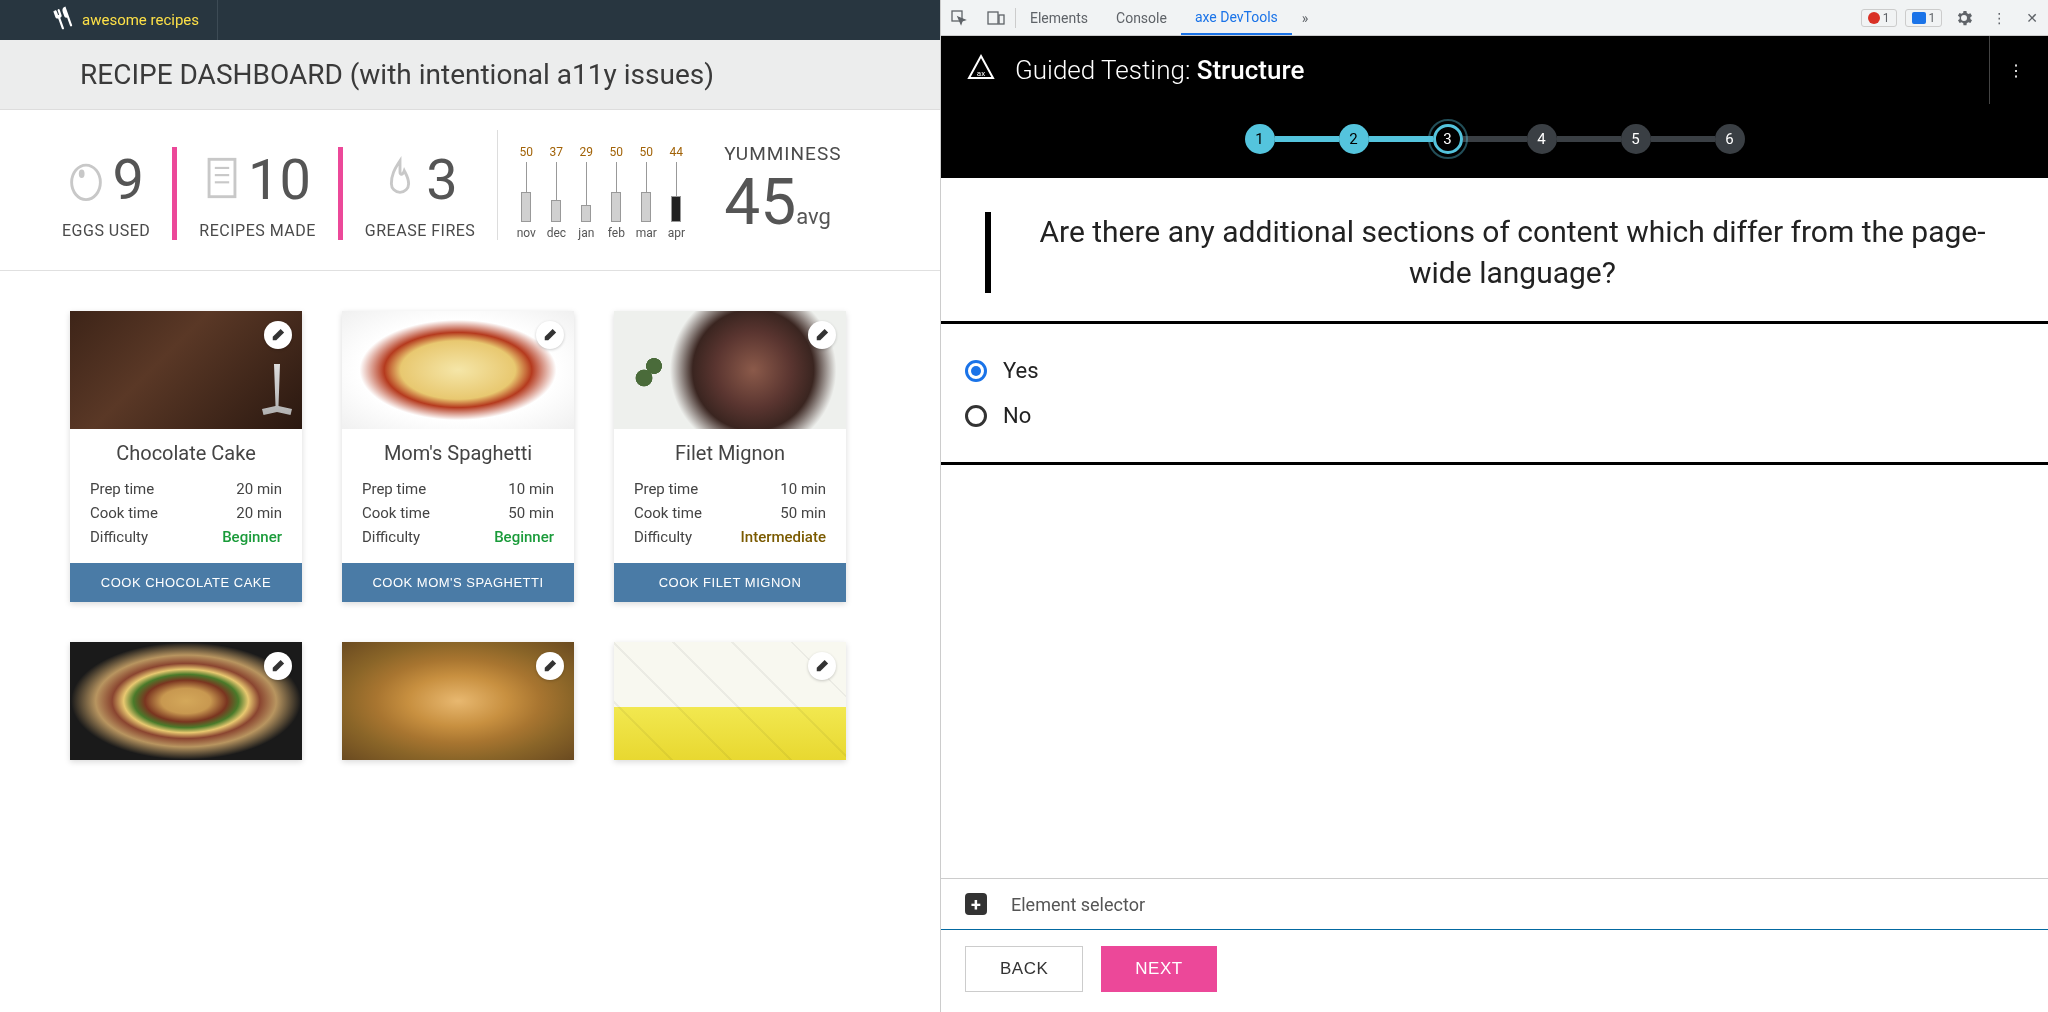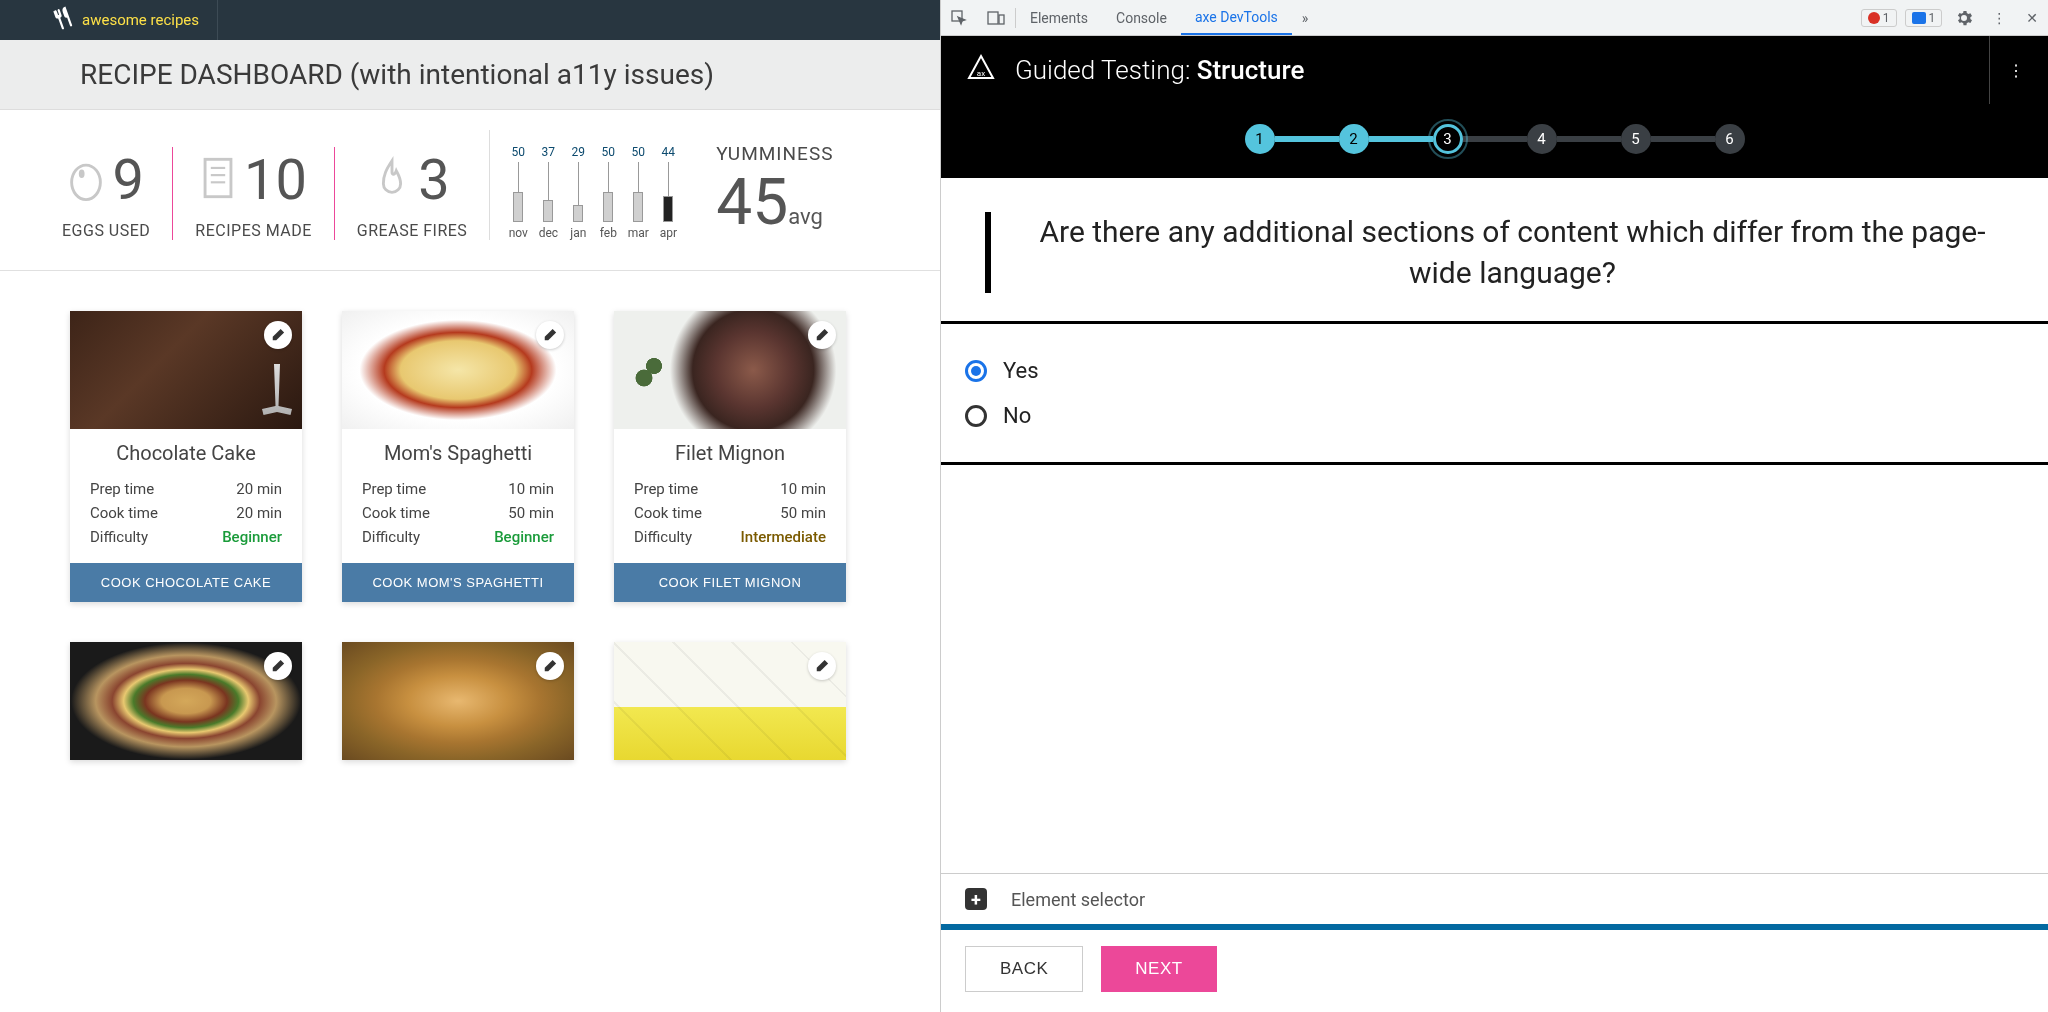--- a/index.html
+++ b/index.html
@@ -12,30 +12,30 @@
 .app-header .crossed-icons { font-size: 22px; position: relative; width: 28px; height: 28px; display: inline-block; }
 .app-title { font-size: 15px; margin-left: 4px; color: #fde047; }
 .app-header .sep { width: 1px; height: 40px; background: #3d4b55; margin-left: 18px; }
 
 .page-title-bar { background: #eceded; padding: 18px 40px; border-bottom: 1px solid #ddd; }
 .page-title-bar h1 { font-size: 28px; font-weight: 400; color: #3a3a3a; margin-left: 40px; }
 
 
 .stats-row { display: flex; padding: 20px 40px 30px; border-bottom: 1px solid #e0e0e0; align-items: flex-end; }
 .stat-block { display: flex; flex-direction: column; align-items: center; padding: 0 22px; }
-.stat-block.sep { border-left: 1px solid #ec4899; }
+.stat-block.sep { border-left: 5px solid #ec4899; }
 .stat-top { display: flex; align-items: center; gap: 8px; }
 .stat-icon { color: #c8c8c8; }
 .stat-icon svg { width: 36px; height: 46px; }
 .stat-num { font-size: 56px; color: #555; font-weight: 400; }
 .stat-label { font-size: 16px; color: #4a4a4a; letter-spacing: 0.5px; margin-top: 8px; }
 
 .mini-chart { display: flex; align-items: flex-end; gap: 10px; padding: 0 18px; border-left: 1px solid #ddd; height: 110px; }
 .bar-col { display: flex; flex-direction: column; align-items: center; width: 20px; }
-.bar-val { font-size: 12px; color: #0c4a6e; margin-bottom: 3px; }
+.bar-val { font-size: 12px; color: #a16207; margin-bottom: 3px; }
 .bar-rect { width: 10px; background: #d0d0d0; border: 1px solid #999; }
 .bar-rect.dark { background: #222; }
 .bar-line { width: 1px; background: #999; }
 .bar-lbl { font-size: 12px; color: #555; margin-top: 4px; }
 
 .yummy-block { padding-left: 20px; }
 .yummy-label { font-size: 19px; color: #4a4a4a; letter-spacing: 1px; text-align: right; }
 .yummy-num { font-size: 64px; color: #555; display: inline; }
 .yummy-avg { font-size: 22px; color: #555; }
 
@@ -84,21 +84,21 @@
 .answers { padding: 24px 0 24px 24px; border-bottom: 3px solid #000; }
 .answer-row { display: flex; align-items: center; gap: 16px; padding: 10px 0; cursor: pointer; }
 .radio-outer { width: 22px; height: 22px; border-radius: 50%; border: 3px solid #333; display: flex; align-items: center; justify-content: center; }
 .radio-outer.checked { border-color: #1a73e8; }
 .radio-inner { width: 10px; height: 10px; border-radius: 50%; background: #1a73e8; }
 .answer-label { font-size: 22px; color: #222; }
 
 .selector-row { border-top: 1px solid #ccc; padding: 14px 24px; display: flex; align-items: center; gap: 24px; color: #555; font-size: 18px; margin-top: auto; }
 .plus-icon { width: 22px; height: 22px; background: #333; color: #fff; border-radius: 4px; display: flex; align-items: center; justify-content: center; font-weight: bold; cursor: pointer; }
 
-.nav-buttons { padding: 16px 24px 20px; display: flex; gap: 18px; border-top: 6px solid #0369a1; }
+.nav-buttons { padding: 16px 24px 20px; display: flex; gap: 18px; border-top: 1px solid #0369a1; }
 .btn { padding: 12px 34px; font-size: 17px; border: none; cursor: pointer; letter-spacing: 0.5px; }
 .btn-back { background: #fff; border: 1px solid #ccc; color: #333; }
 .btn-next { background: #ec4899; color: #fff; }
 
 
 .food { position: absolute; inset: 0; }
 .food.choc { background: linear-gradient(135deg, #3d2418 0%, #5a3826 40%, #2a1810 100%); }
 .food.choc::after { content: ''; position: absolute; right: 10px; bottom: 5px; width: 30px; height: 60px; background: linear-gradient(#ddd, #aaa); clip-path: polygon(40% 0, 60% 0, 55% 70%, 100% 75%, 95% 85%, 50% 80%, 5% 85%, 0 75%, 45% 70%); }
 .food.spag { background: radial-gradient(ellipse at center, #f5e6a8 0%, #e8c870 35%, #b53a1e 45%, #fff 60%, #f0f0f0 100%); }
 .food.filet { background: radial-gradient(circle at 60% 50%, #8b5a4a 0%, #5a3530 25%, #3a2520 40%, #eef0ed 55%); }

